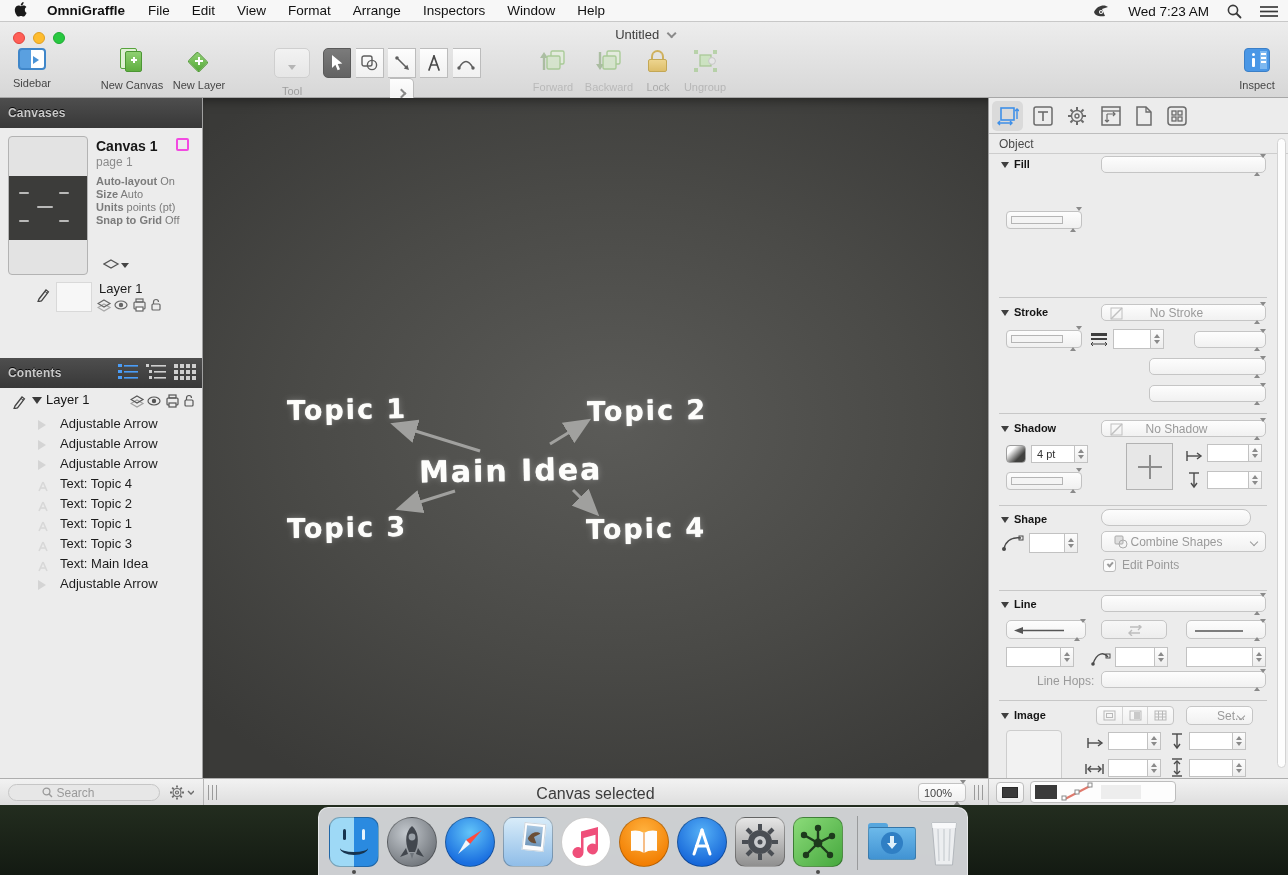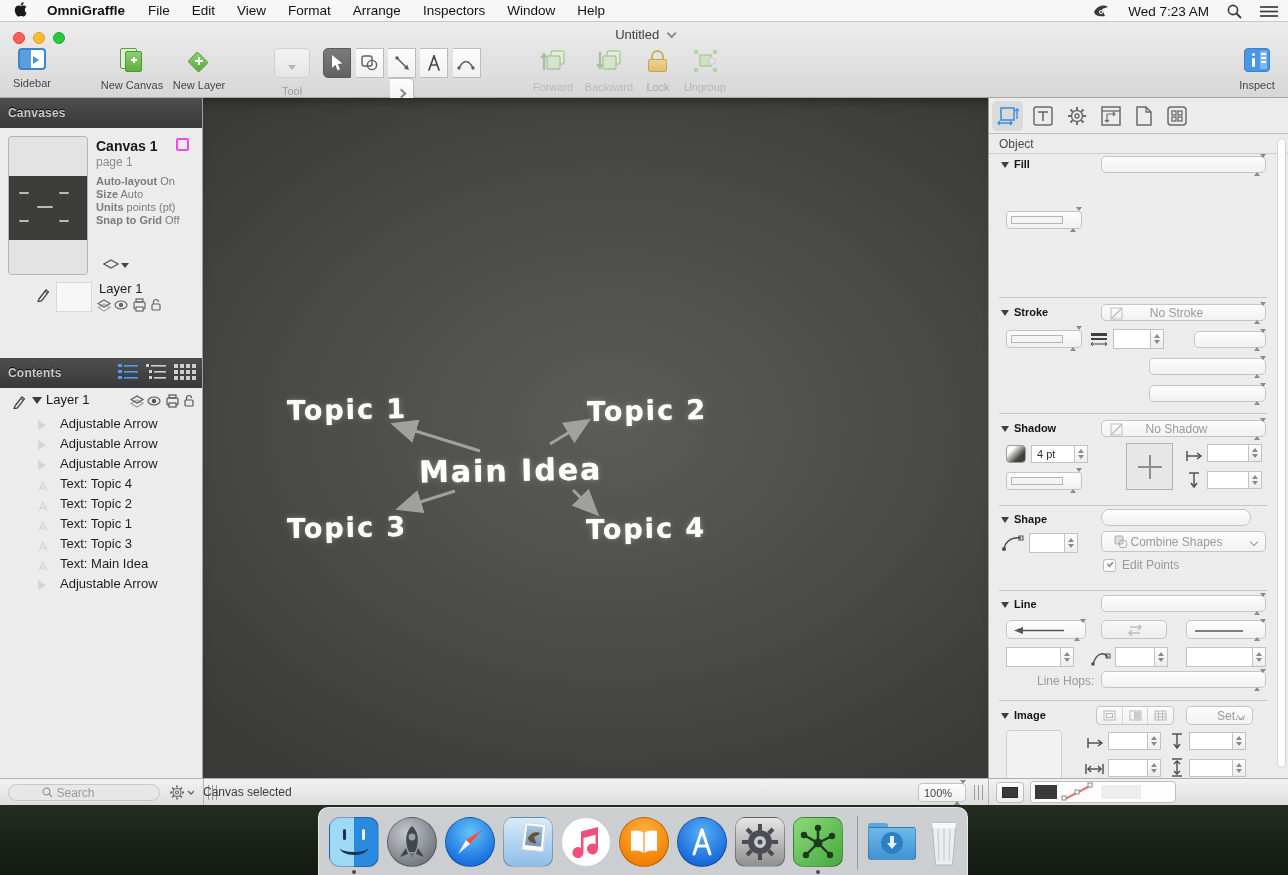--- a/index.html
+++ b/index.html
@@ -832,21 +832,21 @@
             <line x1="10.2" y1="10.7" x2="11.8" y2="12.3"></line>
             <line x1="2.2" y1="12.3" x2="3.8" y2="10.7"></line>
             <line x1="10.2" y1="4.3" x2="11.8" y2="2.7"></line>
           </g>
           <path d="M18 6l3 3 3-3" stroke-width="1.4"></path>
         </g>
       </svg>
   </span>
   <span class="vsep" style="left:203px;"></span>
   <span class="grip" style="left:208px;"></span>
-  <div class="abs" style="left:203px;top:6px;width:785px;font-size:12px;color:#3c3c3c;">Canvas selected</div>
+  <div class="abs" style="left:203px;top:6px;width:785px;text-align:center;font-size:16px;color:#3c3c3c;">Canvas selected</div>
   <div class="abs" style="left:918px;top:4px;width:48px;height:19px;background:linear-gradient(#fdfdfd,#f0f0f0);border:1px solid #c2c2c2;border-radius:4px;">
     <span class="abs" style="left:5px;top:3px;font-size:11px;color:#444;">100%</span>
     <span class="ud" style="right:4px;"><span class="tu"></span><span class="td"></span></span>
   </div>
   <span class="grip" style="left:974px;"></span>
   <span class="vsep" style="left:988px;"></span>
   <span class="abs" style="left:996px;top:3px;width:28px;height:21px;background:linear-gradient(#fdfdfd,#eee);border:1px solid #bdbdbd;border-radius:4px;">
     <span style="position:absolute;left:5px;top:4px;width:16px;height:11px;background:#3a3a3a;border:1px solid #2a2a2a;"></span>
   </span>
   <span class="abs" style="left:1030px;top:2px;width:146px;height:22px;background:#fdfdfd;border:1px solid #bdbdbd;border-radius:4px;">

